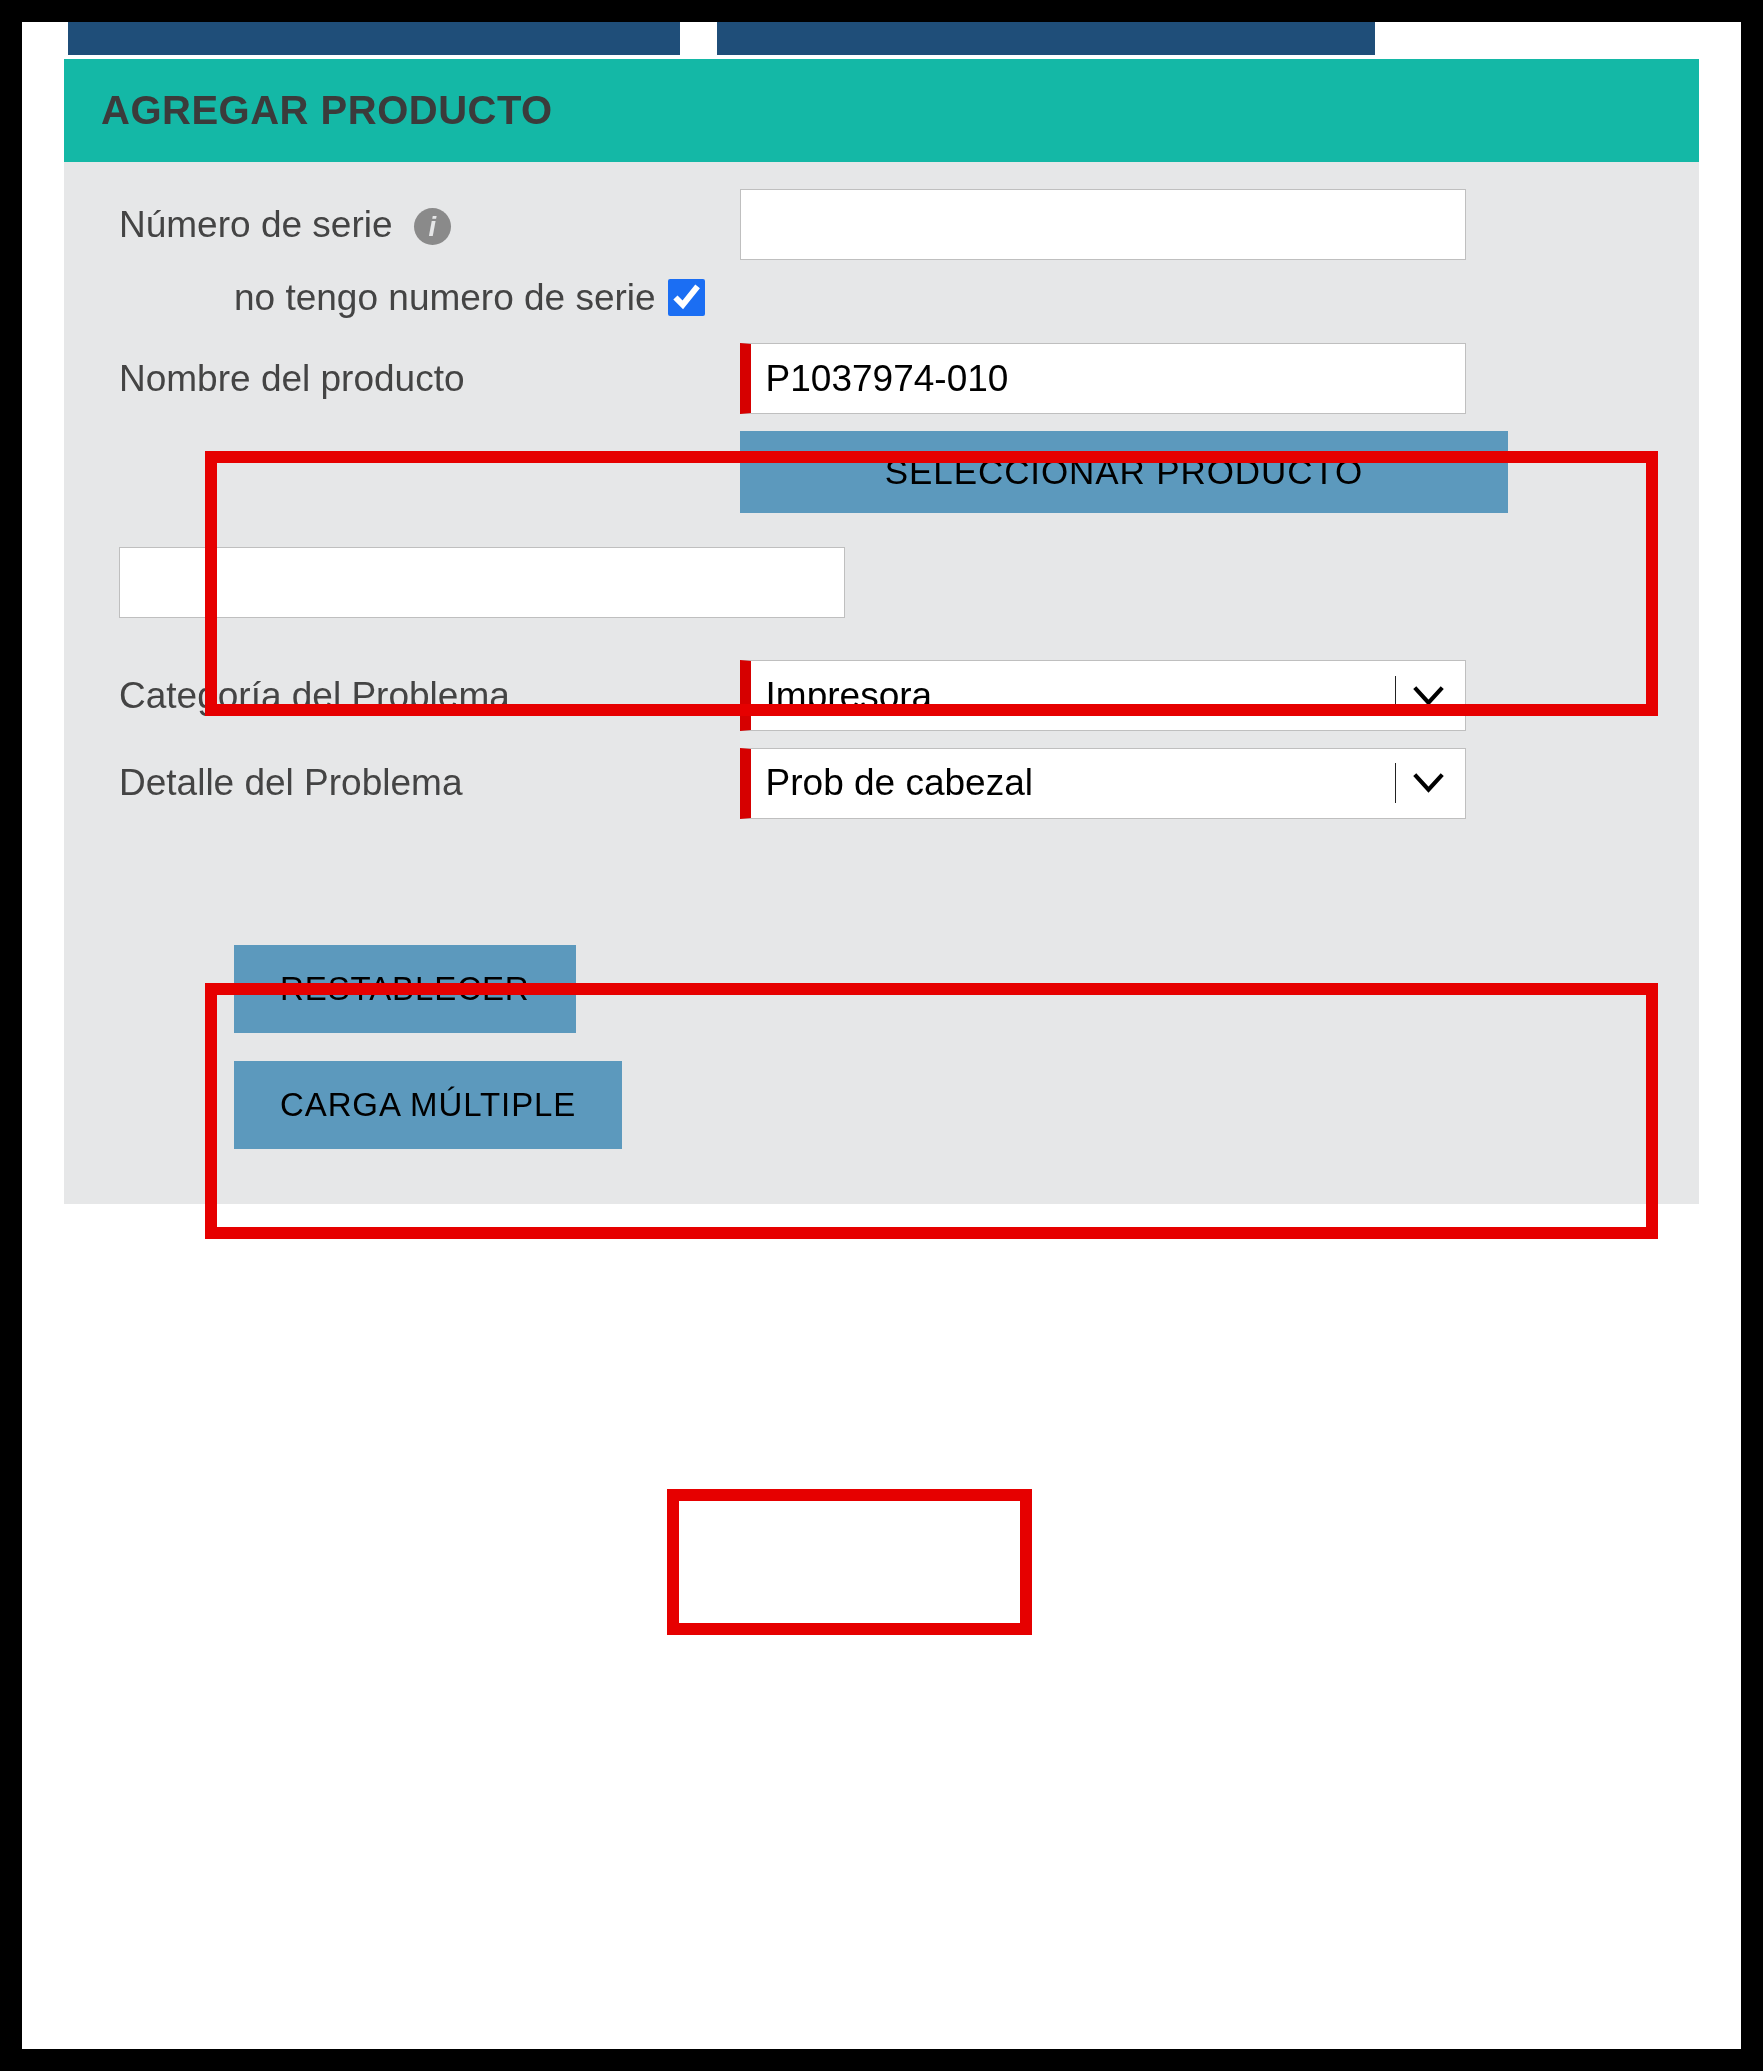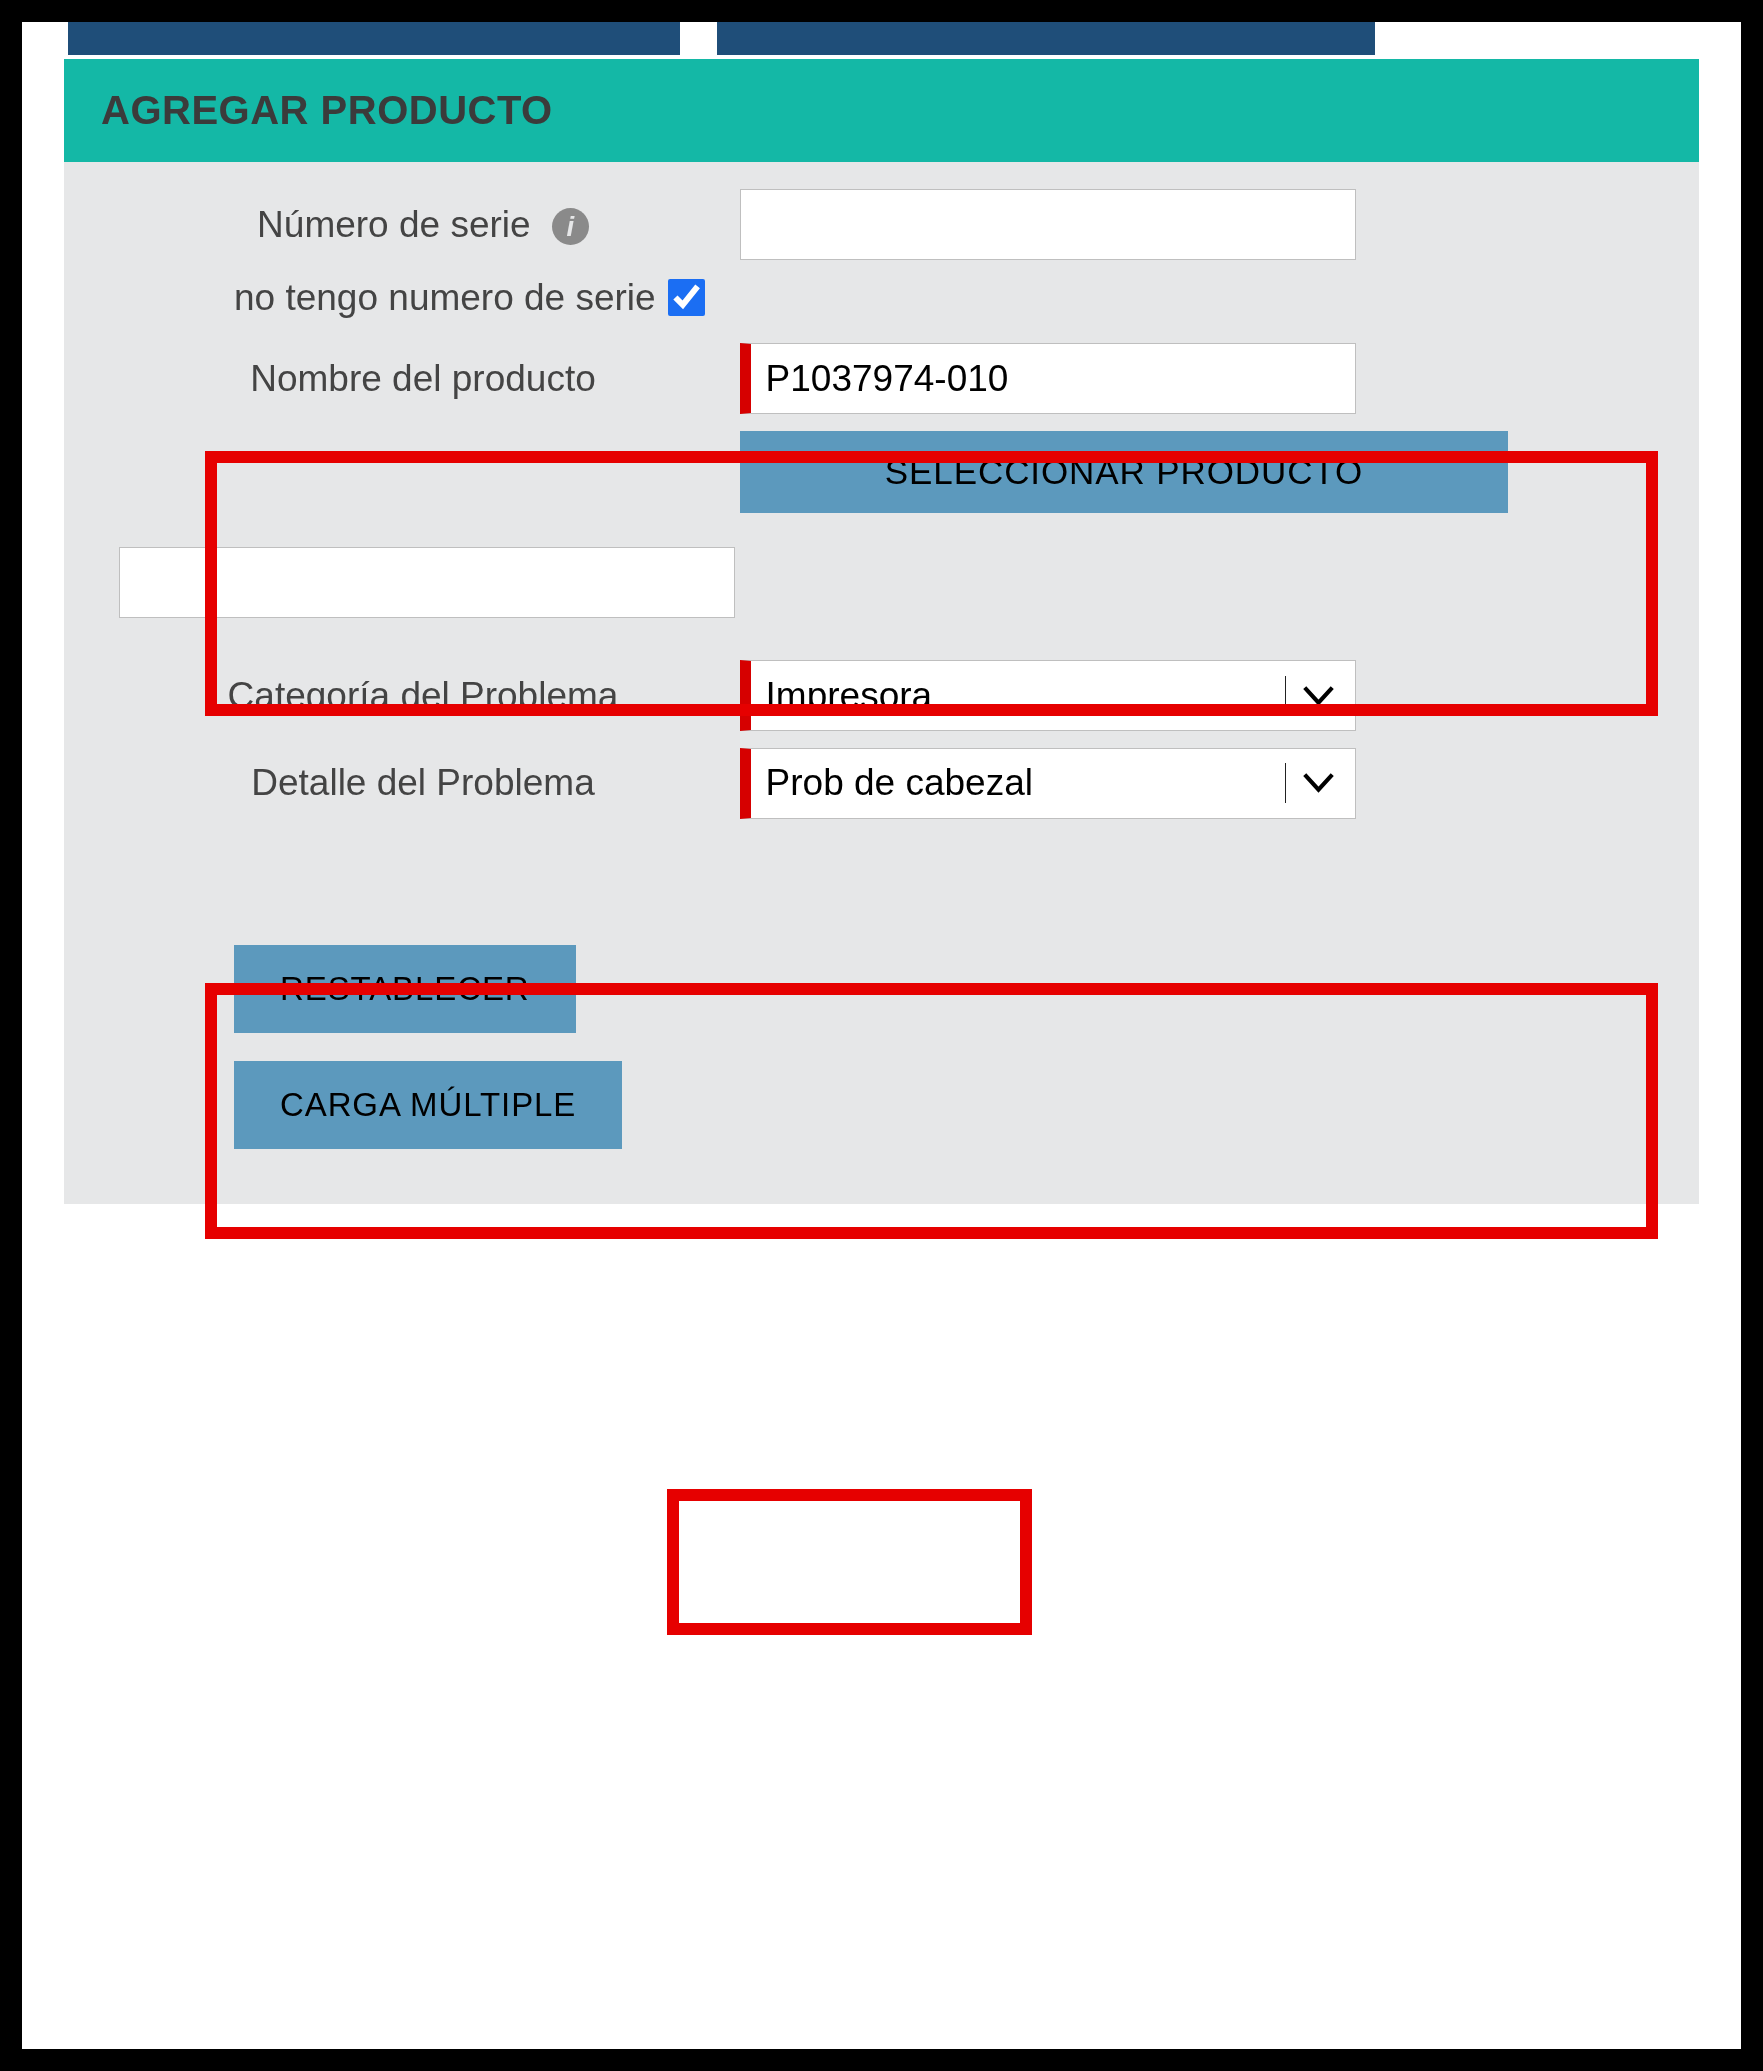--- a/index.html
+++ b/index.html
@@ -45,29 +45,29 @@
     padding: 27.4px 55px 55px 55px;
   }
   .row {
     display: flex;
     align-items: center;
     margin-bottom: 16.4px;
   }
   .row-tall { align-items: flex-start; }
   .label {
     width: 621px;
-    text-align: center;
+    text-align: left;
     padding-right: 13px;
     font-size: 37px;
     color: #444;
   }
   .label-multi { line-height: 1.0; }
   .field { flex: 1; }
   .text-input, .select-like, .textarea {
-    width: 616px;
+    width: 726px;
     height: 71px;
     border: 1.8px solid #bfbfbf;
     background: #fff;
     font-size: 37px;
     padding: 5.5px 14.6px;
     font-family: Arial, Helvetica, sans-serif;
   }
   .text-input.required, .select-like.required { border-left: 11px solid #d60000; }
   .select-like {
     display: flex;

